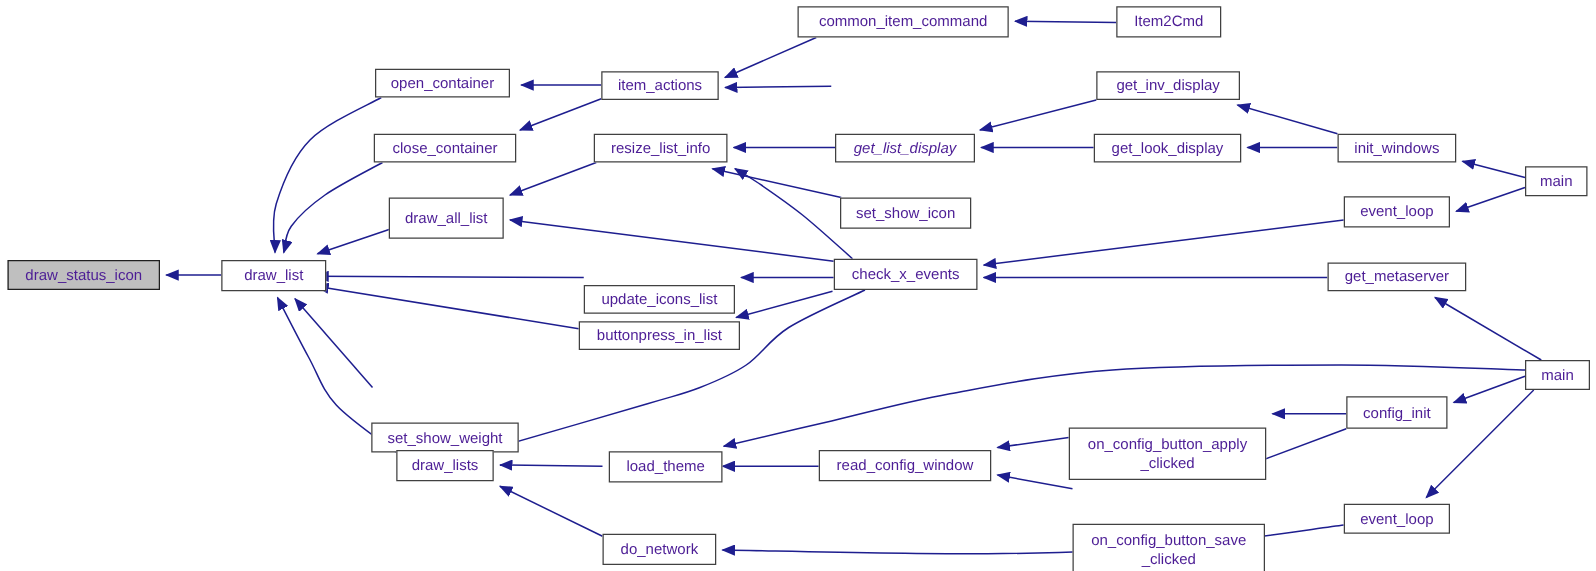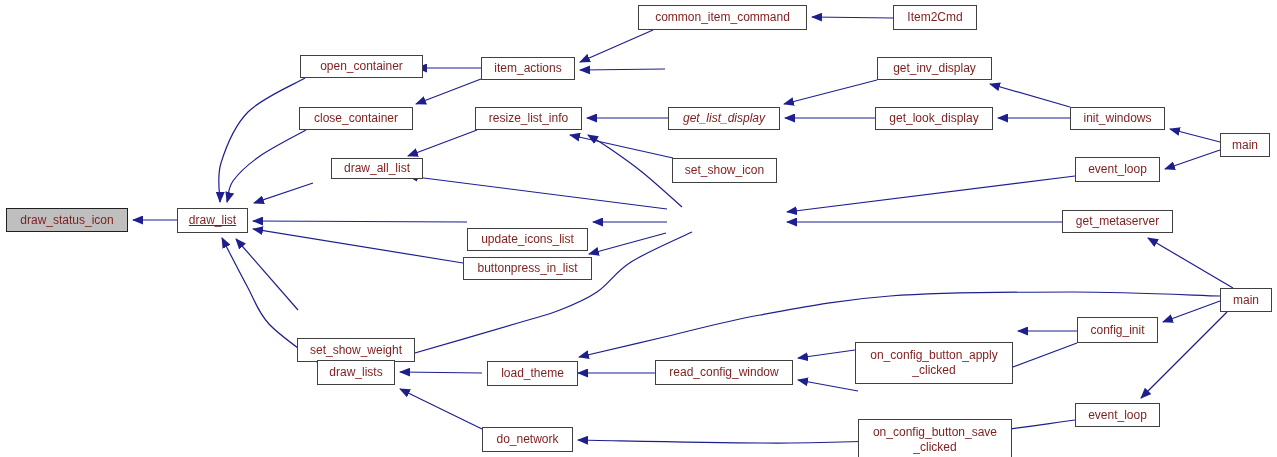--- a/index.html
+++ b/index.html
@@ -24,21 +24,21 @@
     fill: none;
     stroke: var(--edge-color, #1e1e8f);
     stroke-width: 1.2;
   }
   .node {
     position: absolute;
     z-index: 2;
     box-sizing: border-box;
     background: var(--node-fill, #ffffff);
     border: 1.5px solid var(--node-border, #404040);
-    color: #7f1d1d;
+    color: #4c1d95;
     font-size: 12px;
     line-height: 1.25;
     display: flex;
     align-items: center;
     justify-content: center;
     text-align: center;
     white-space: pre-line;
     cursor: pointer;
   }
   .node.highlighted {
@@ -96,36 +96,37 @@
         <path class="edge" d="M855,350 L798,358" marker-end="url(#arrowhead)"></path>
         <path class="edge" d="M858,391 L798,380" marker-end="url(#arrowhead)"></path>
         <path class="edge" d="M655,373 L578,373" marker-end="url(#arrowhead)"></path>
         <path class="edge" d="M482,373 L400,372" marker-end="url(#arrowhead)"></path>
         <path class="edge" d="M482,429 L400,389" marker-end="url(#arrowhead)"></path>
         <path class="edge" d="M1075,420 C1052.5,422.8333333333333 987.5,433.1666666666667 940,437 C892.5,440.8333333333333 850.3333333333334,442.5 790,443 C729.6666666666666,443.5 613.3333333333334,440.5 578,440" marker-end="url(#arrowhead)"></path>
       </g>
   </svg>
 
   <div class="node highlighted" style="left: 6px; top: 208px; width: 122px; height: 24px;">draw_status_icon</div>
-  <div class="node" style="left: 177px; top: 208px; width: 71px; height: 25px; text-decoration: underline;">draw_list</div>
-  <div class="node" style="left: 300px; top: 55px; width: 123px; height: 23px; text-align: center;">open_container</div>
+  <div class="node" style="left: 177px; top: 208px; width: 84px; height: 25px;">draw_list</div>
+  <div class="node" style="left: 300px; top: 55px; width: 108px; height: 23px; text-align: center;">open_container</div>
   <div class="node" style="left: 299px; top: 107px; width: 114px; height: 23px;">close_container</div>
-  <div class="node" style="left: 311px; top: 158px; width: 92px; height: 21px; margin-left: 20px;">draw_all_list</div>
+  <div class="node" style="left: 311px; top: 158px; width: 92px; height: 33px;">draw_all_list</div>
   <div class="node" style="left: 481px; top: 57px; width: 94px; height: 23px;">item_actions</div>
   <div class="node" style="left: 475px; top: 107px; width: 107px; height: 23px;">resize_list_info</div>
   <div class="node" style="left: 467px; top: 208px; width: 121px; height: 23px; margin-top: 20px;">update_icons_list</div>
   <div class="node" style="left: 463px; top: 257px; width: 129px; height: 23px;">buttonpress_in_list</div>
   <div class="node" style="left: 297px; top: 310px; width: 118px; height: 24px; margin-top: 28px;">set_show_weight</div>
   <div class="node" style="left: 317px; top: 360px; width: 78px; height: 25px;">draw_lists</div>
   <div class="node" style="left: 487px; top: 361px; width: 91px; height: 25px;">load_theme</div>
   <div class="node" style="left: 482px; top: 427px; width: 91px; height: 25px;">do_network</div>
   <div class="node" style="left: 638px; top: 5px; width: 169px; height: 25px;">common_item_command</div>
   <div class="node" style="left: 893px; top: 5px; width: 84px; height: 25px;">Item2Cmd</div>
   <div class="node" style="left: 668px; top: 107px; width: 112px; height: 23px; font-style: italic;">get_list_display</div>
   <div class="node" style="left: 672px; top: 158px; width: 105px; height: 25px;">set_show_icon</div>
+  <div class="node" style="left: 667px; top: 207px; width: 115px; height: 25px;">check_x_events</div>
   <div class="node" style="left: 655px; top: 360px; width: 138px; height: 25px;">read_config_window</div>
   <div class="node" style="left: 877px; top: 57px; width: 115px; height: 23px;">get_inv_display</div>
   <div class="node" style="left: 875px; top: 107px; width: 118px; height: 23px;">get_look_display</div>
   <div class="node" style="left: 855px; top: 310px; width: 158px; height: 42px; margin-top: 32px;">on_config_button_apply
 _clicked</div>
   <div class="node" style="left: 858px; top: 375px; width: 154px; height: 42px; margin-top: 44px;">on_config_button_save
 _clicked</div>
   <div class="node" style="left: 1070px; top: 107px; width: 95px; height: 23px;">init_windows</div>
   <div class="node" style="left: 1075px; top: 157px; width: 85px; height: 25px;">event_loop</div>
   <div class="node" style="left: 1062px; top: 210px; width: 111px; height: 23px;">get_metaserver</div>

